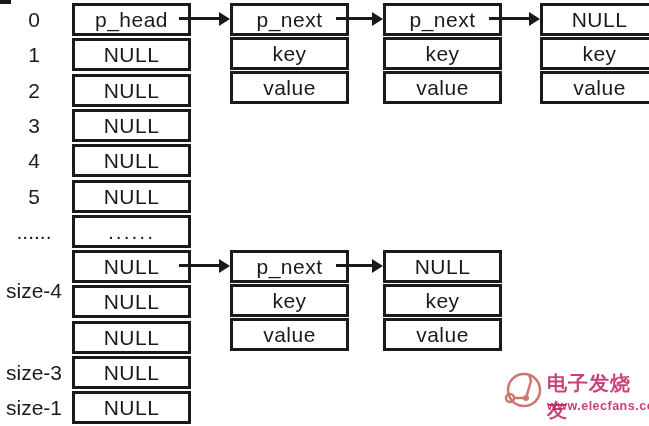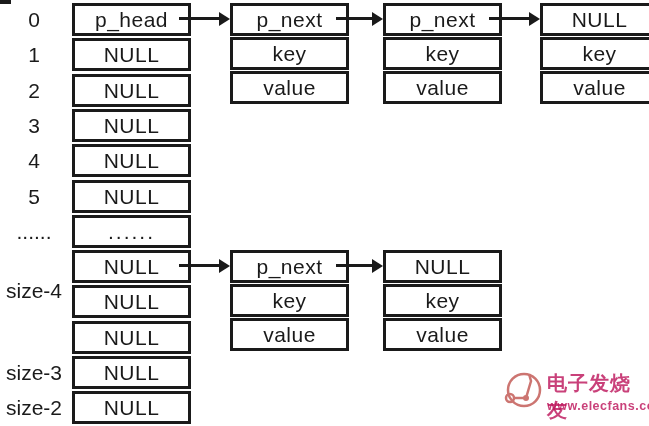--- a/index.html
+++ b/index.html
@@ -53,21 +53,21 @@
 
   <div class="lbl" style="top:3px">0</div>
   <div class="lbl" style="top:38px">1</div>
   <div class="lbl" style="top:74px">2</div>
   <div class="lbl" style="top:109px">3</div>
   <div class="lbl" style="top:144px">4</div>
   <div class="lbl" style="top:180px">5</div>
   <div class="lbl" style="top:215px">......</div>
   <div class="lbl" style="top:274px">size-4</div>
   <div class="lbl" style="top:356px">size-3</div>
-  <div class="lbl" style="top:391px">size-2</div>
+  <div class="lbl" style="top:391px">size-1</div>
 
   <div class="box" style="left:72px;top:3px">p_head</div>
   <div class="box" style="left:72px;top:38px">NULL</div>
   <div class="box" style="left:72px;top:74px">NULL</div>
   <div class="box" style="left:72px;top:109px">NULL</div>
   <div class="box" style="left:72px;top:144px">NULL</div>
   <div class="box" style="left:72px;top:180px">NULL</div>
   <div class="box dots" style="left:72px;top:215px">......</div>
   <div class="box" style="left:72px;top:250px">NULL</div>
   <div class="box" style="left:72px;top:285px">NULL</div>

